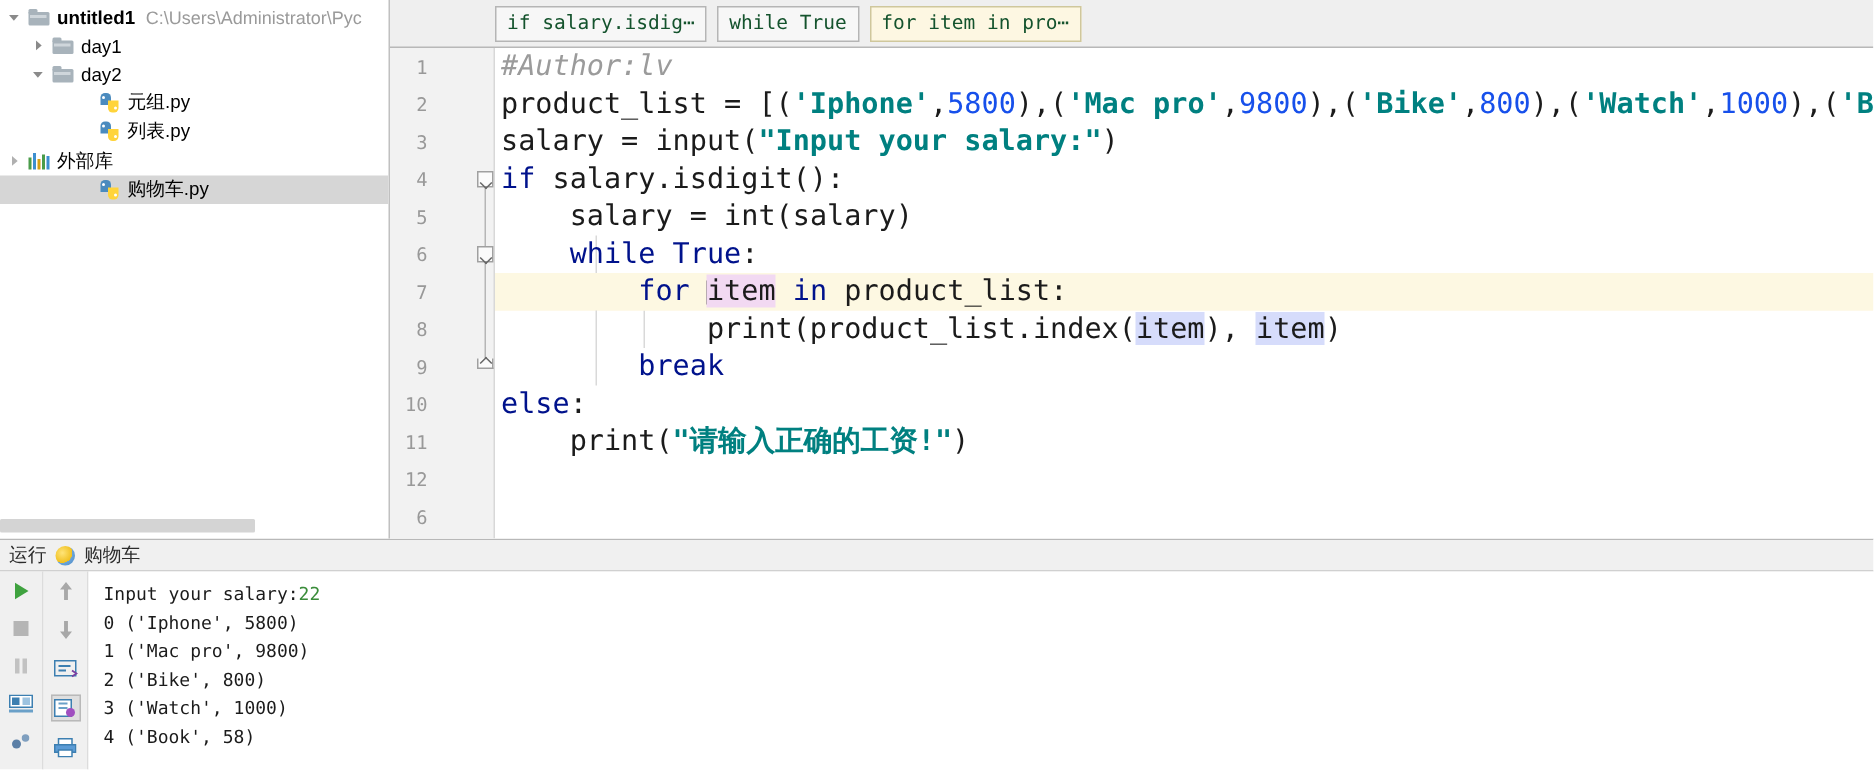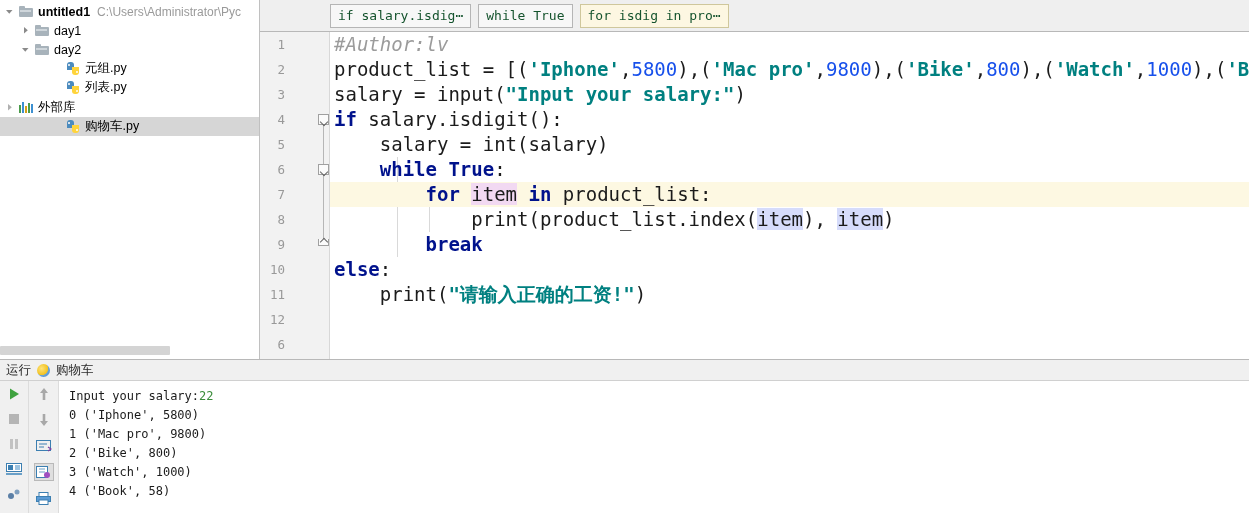--- a/index.html
+++ b/index.html
@@ -122,21 +122,21 @@
   .cline.current { background:#fdf8e2; }
   .hl-current-gutter { position:absolute; left:0; right:0; height:25px; background:#fdf8e2; }
 
   
   .indent-guide {
     position:absolute; width:1px; background:#d9d9d9;
   }
 
   
   .t-comment { color:#9b9b9b; font-style:italic; }
-  .t-kw { color:#00128c; font-weight:bold; }
+  .t-kw { color:#00128c; font-weight:normal; }
   .t-str { color:#008080; font-weight:bold; }
   .t-num { color:#1750eb; }
   .t-fn  { color:#1b1b1b; }
   .t-plain { color:#1b1b1b; }
   .occ-write { background:#f2d9f2; }
   .occ-read  { background:#d6dcfb; }
   .caret {
     display:inline-block; width:0; border-left:1.5px solid #000;
     height:16px; vertical-align:-3px; margin:0 -1px 0 0;
   }
@@ -291,21 +291,21 @@
       <div class="sb-hscroll">
         <div class="thumb"></div>
       </div>
     </div>
 
     <div class="editor">
 
       <div class="crumbs">
         <div class="chip">if salary.isdig⋯</div>
         <div class="chip">while True</div>
-        <div class="chip active">for isdig in pro⋯</div>
+        <div class="chip active">for item in pro⋯</div>
       </div>
 
       <div class="codearea">
 
         <div class="hl-current-gutter" style="top:150px;"></div>
 
         <div class="gutter">
           <div class="gutter-line" style="top:0px;">1</div>
           <div class="gutter-line" style="top:25px;">2</div>
           <div class="gutter-line" style="top:50px;">3</div>

